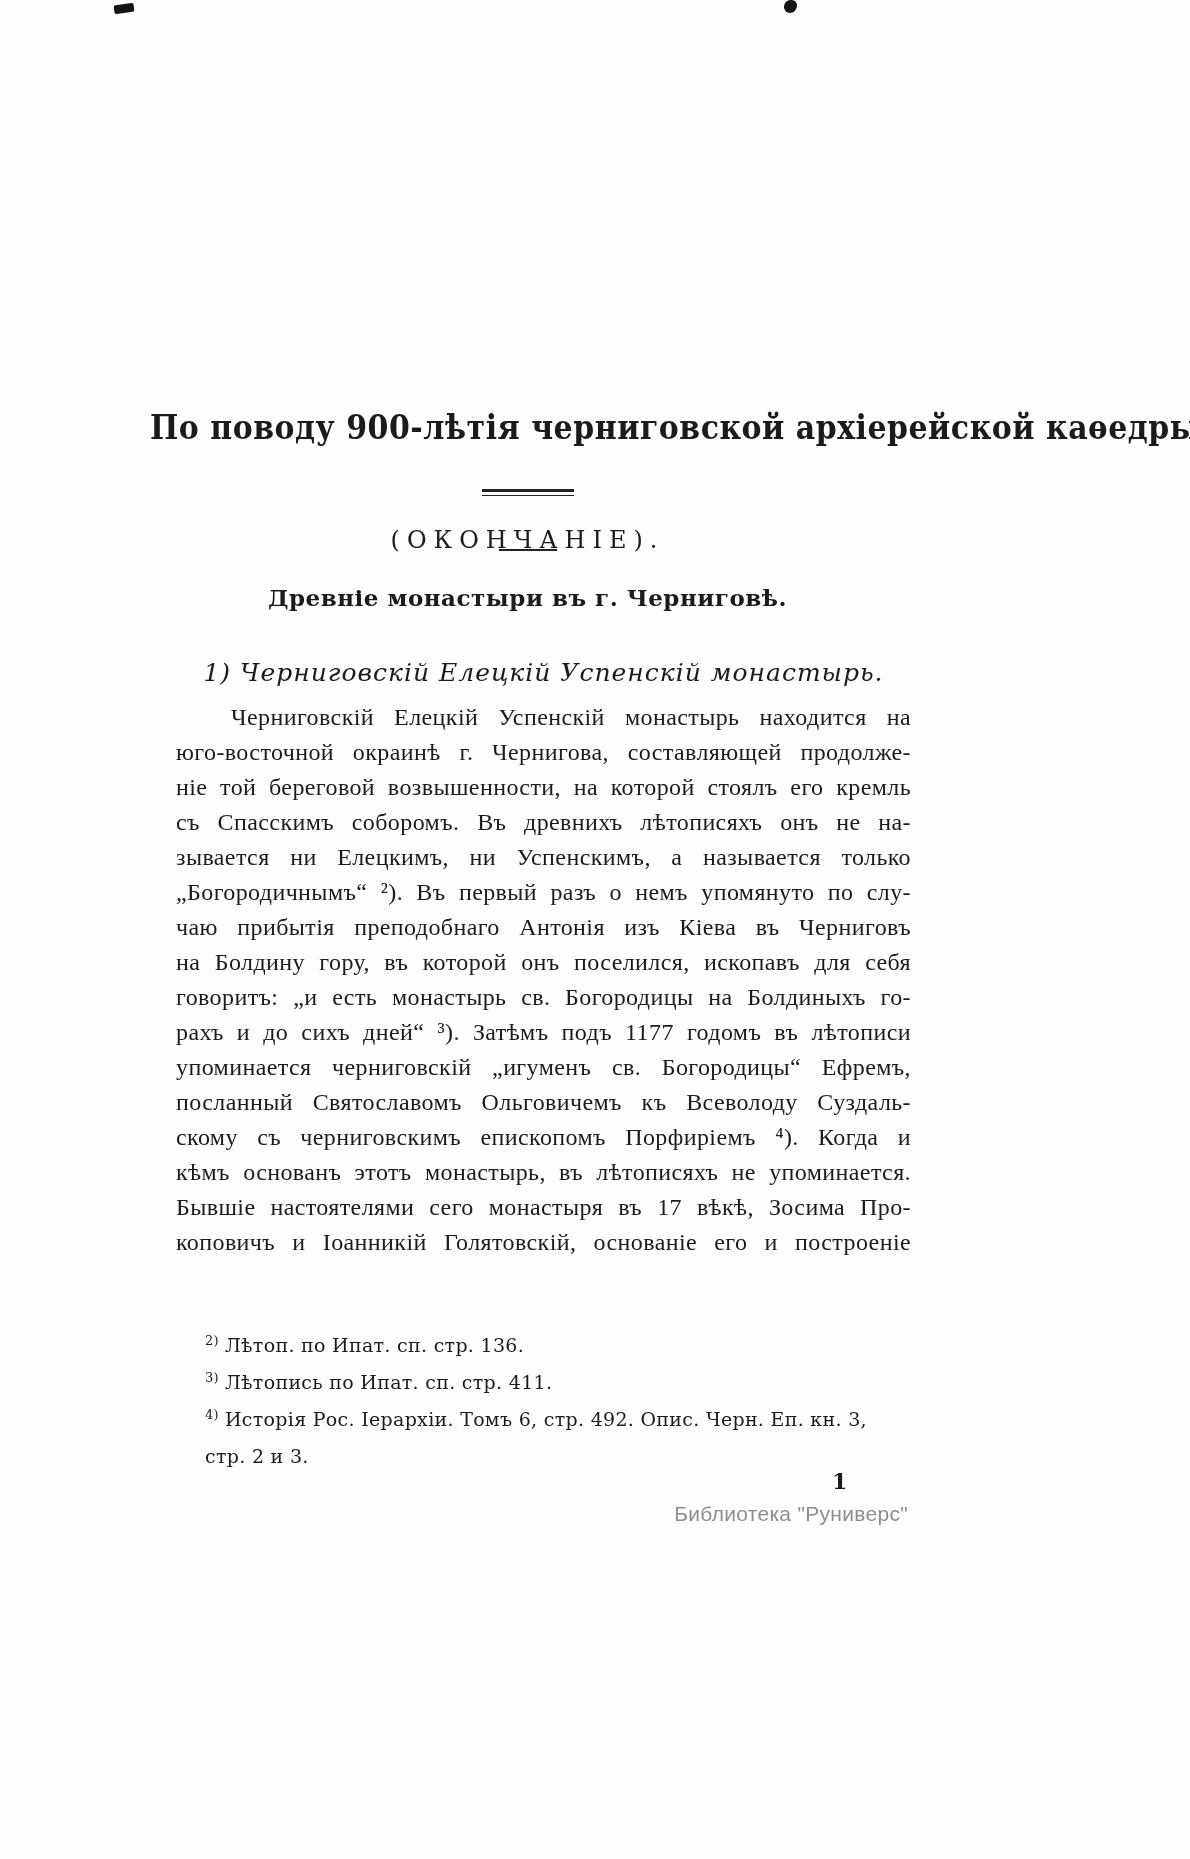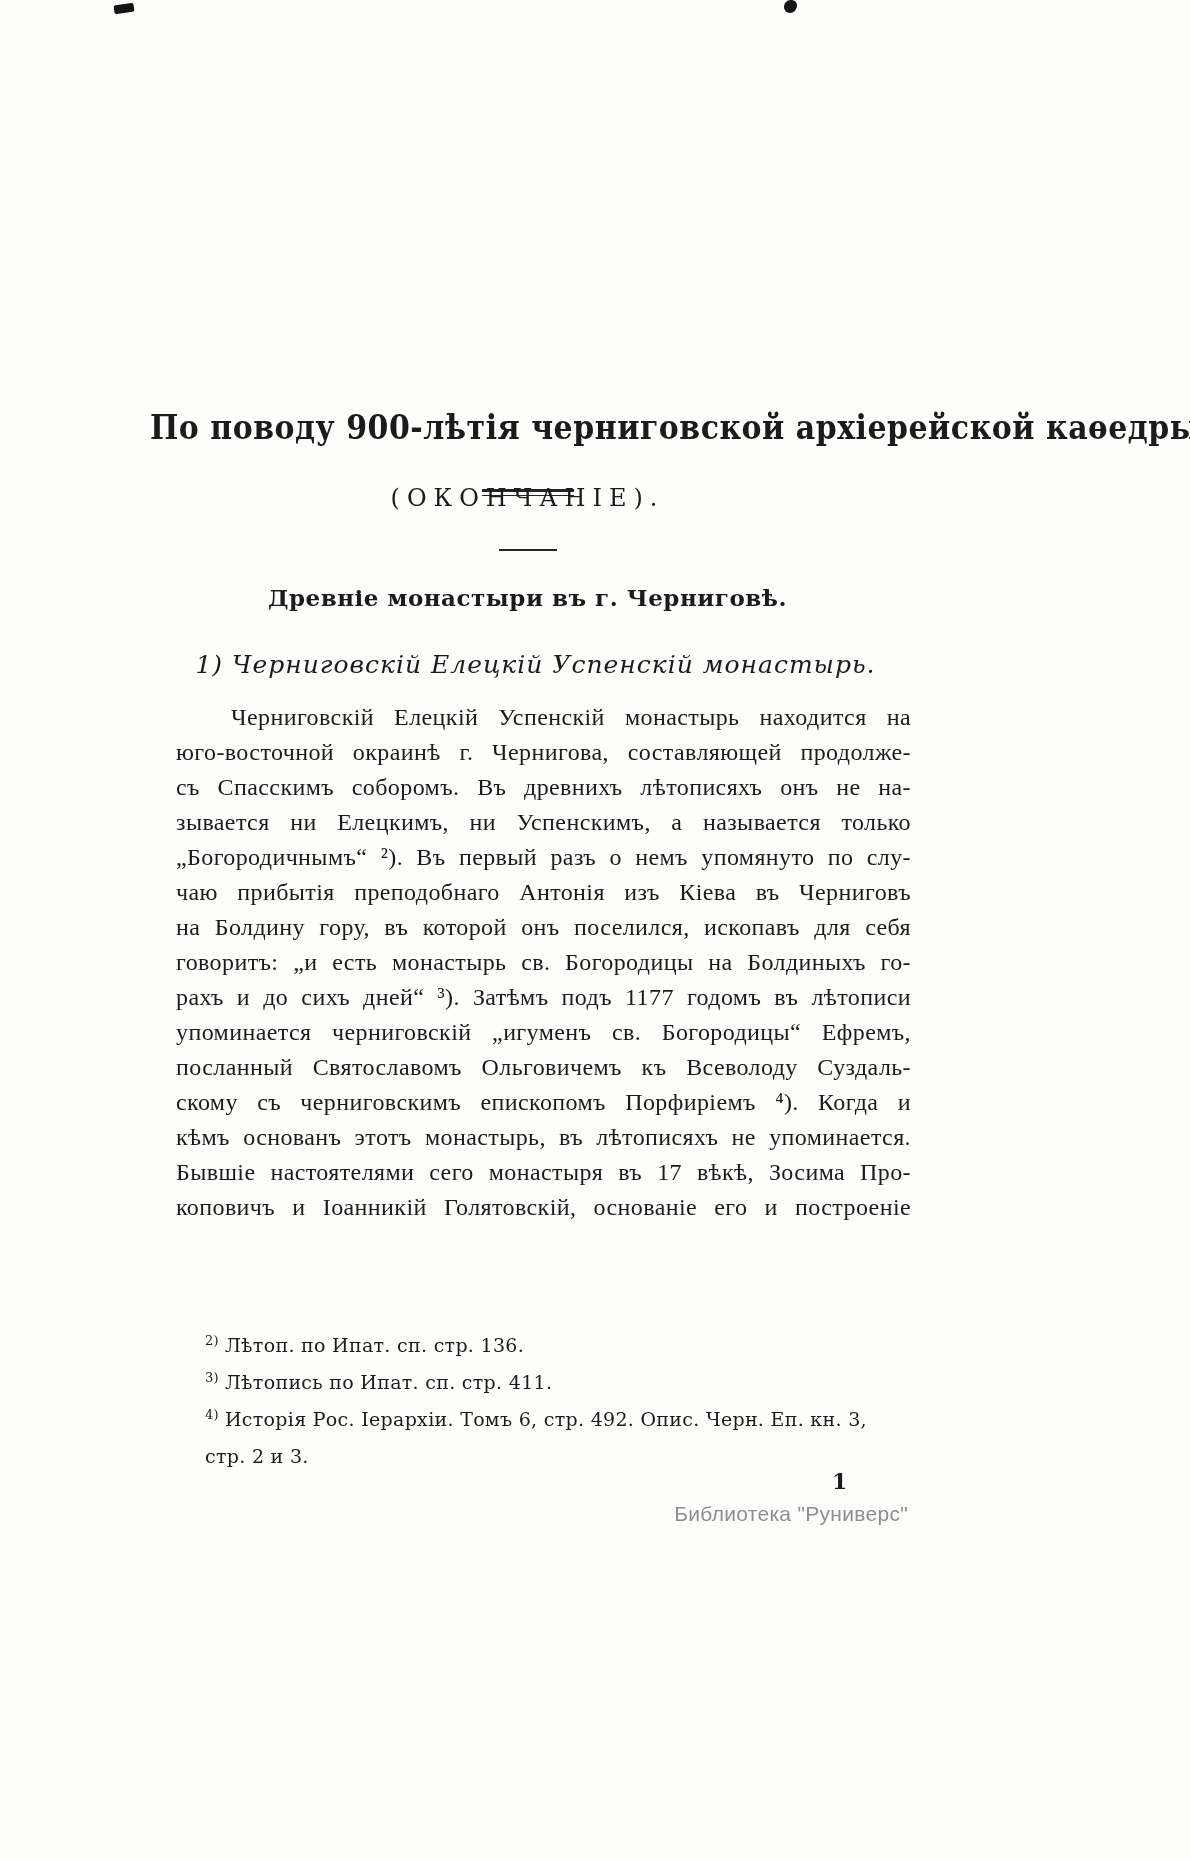--- a/index.html
+++ b/index.html
@@ -56,21 +56,21 @@
   .ornament-single { top: 549px; }
   .ornament-single .bar {
     width: 58px;
     height: 0;
     border-top: 2px solid #242424;
   }
 
   .subtitle {
     position: absolute;
     left: 160px;
-    top: 484px;
+    top: 526px;
     width: 735px;
     text-align: center;
     font-size: 24px;
     letter-spacing: 7px;
   }
 
   .section-heading {
     position: absolute;
     left: 160px;
     top: 584px;
@@ -80,21 +80,21 @@
     font-size: 23px;
     font-weight: 700;
     letter-spacing: 0.5px;
   }
 
   .chapter-heading {
     position: absolute;
     left: 160px;
     top: 642px;
     width: 735px;
-    margin: 8px;
+    margin: 16px;
     text-align: center;
     font-size: 25px;
     font-weight: 400;
     font-style: italic;
     letter-spacing: 1px;
   }
 
   .body-block {
     position: absolute;
     left: 176px;
@@ -172,20 +172,21 @@
       <div class="bar"></div>
     </div>
 
   <h2 class="section-heading">Древніе монастыри въ г. Черниговѣ.</h2>
 
   <h3 class="chapter-heading">1) Черниговскій Елецкій Успенскій монастырь.</h3>
 
   <div class="body-block">
     <div class="body-line first">Черниговскій Елецкій Успенскій монастырь находится на</div>
     <div class="body-line">юго-восточной окраинѣ г. Чернигова, составляющей продолже-</div>
+    <div class="body-line">ніе той береговой возвышенности, на которой стоялъ его кремль</div>
     <div class="body-line">съ Спасскимъ соборомъ. Въ древнихъ лѣтописяхъ онъ не на-</div>
     <div class="body-line">зывается ни Елецкимъ, ни Успенскимъ, а называется только</div>
     <div class="body-line">„Богородичнымъ“ ²). Въ первый разъ о немъ упомянуто по слу-</div>
     <div class="body-line">чаю прибытія преподобнаго Антонія изъ Кіева въ Черниговъ</div>
     <div class="body-line">на Болдину гору, въ которой онъ поселился, ископавъ для себя</div>
     <div class="body-line">говоритъ: „и есть монастырь св. Богородицы на Болдиныхъ го-</div>
     <div class="body-line">рахъ и до сихъ дней“ ³). Затѣмъ подъ 1177 годомъ въ лѣтописи</div>
     <div class="body-line">упоминается черниговскій „игуменъ св. Богородицы“ Ефремъ,</div>
     <div class="body-line">посланный Святославомъ Ольговичемъ къ Всеволоду Суздаль-</div>
     <div class="body-line">скому съ черниговскимъ епископомъ Порфиріемъ ⁴). Когда и</div>

